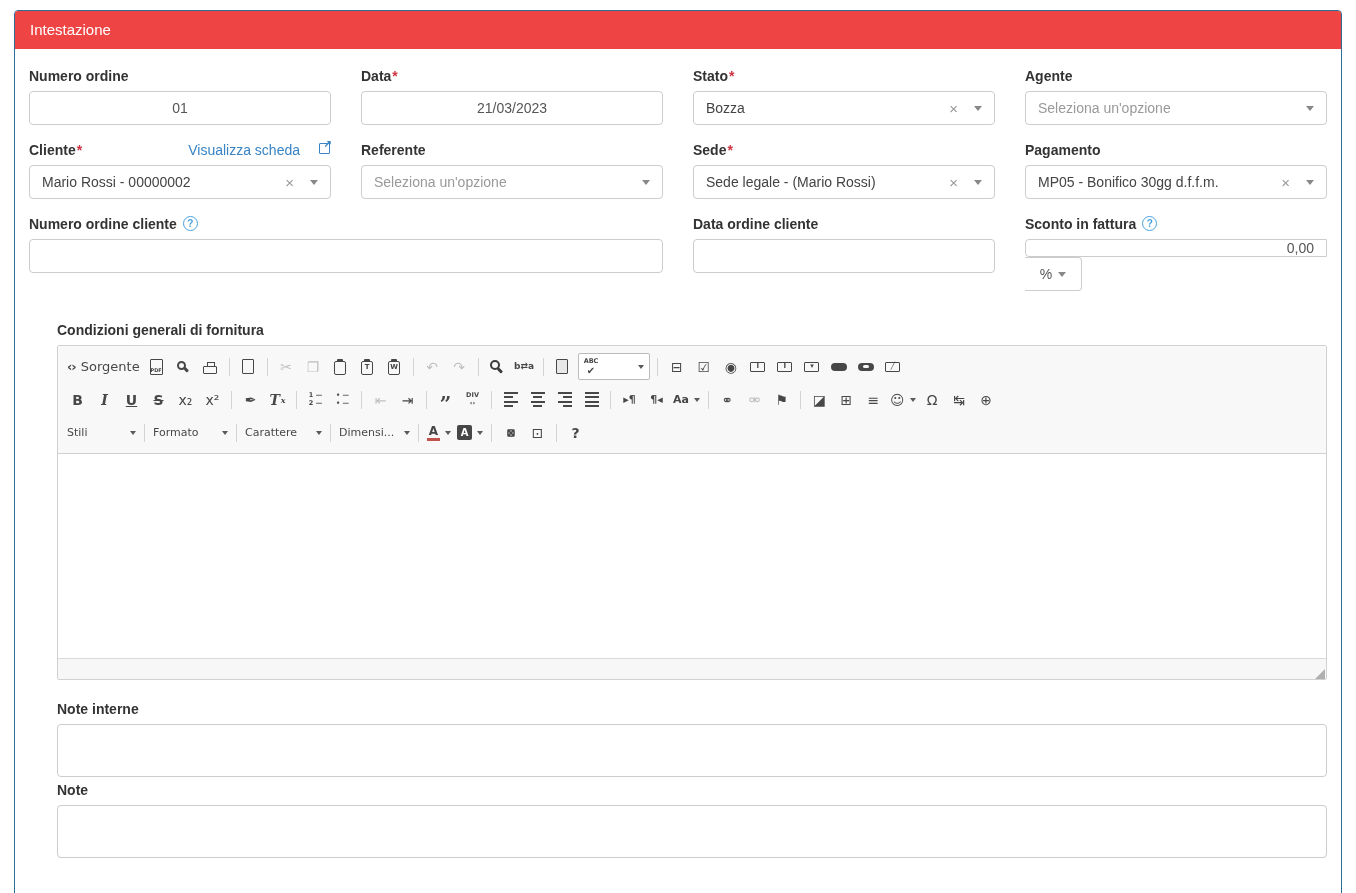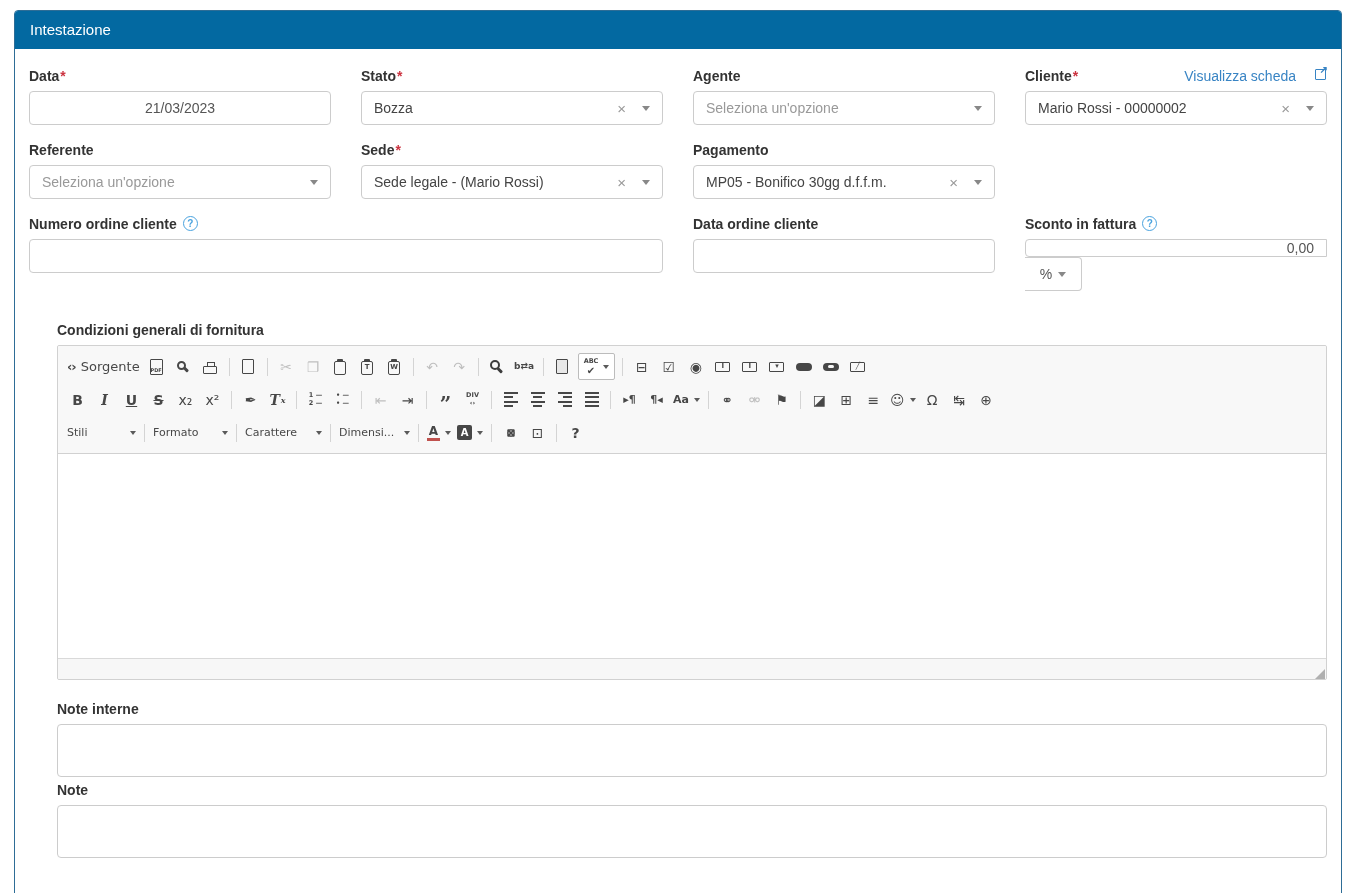--- a/index.html
+++ b/index.html
@@ -2,21 +2,21 @@
 <html><head>
 <meta charset="utf-8">
 <style>
   * { box-sizing: border-box; margin: 0; padding: 0; }
   html,body { background:#fff; }
   body { width:1356px; height:893px; overflow:hidden; font-family:"Liberation Sans",sans-serif; }
   .page { padding:10px 14px; }
 
   
   .panel { border:1px solid #2e6d96; border-radius:4px; background:#fff; }
-  .panel-head { background:#0369a1; color:#fff; height:38px; line-height:38px; padding:0 15px;
+  .panel-head { background:#ef4444; color:#fff; height:38px; line-height:38px; padding:0 15px;
                 font-size:15px; border-radius:3px 3px 0 0; }
   .panel-body { padding:18px 14px 28px 14px; }
 
   
   .grid { display:grid; grid-template-columns:repeat(4,1fr); column-gap:30px; }
   .fld { margin-bottom:16px; }
   .fld.span2 { grid-column:1 / span 2; }
   .fld.full { grid-column:1 / -1;padding-left:28px; }
   .fld.ed { margin-top:14px; margin-bottom:20px; }
   .lbl { display:flex; align-items:center; font-size:14px; font-weight:700; color:#333; margin-bottom:7px; height:17px; }
@@ -50,21 +50,21 @@
 
   
   .editor { border:1px solid #d1d1d1; border-radius:2px; }
   .toolbar { background:#f8f8f8; border-bottom:1px solid #d1d1d1; padding:4px 6px; border-radius:2px 2px 0 0; }
   .tb-row { display:flex; align-items:center; height:33px; }
   .tsep { width:1px; height:18px; background:#d4d4d4; margin:0 5px; flex:none; }
   .tbtn { display:inline-flex; align-items:center; justify-content:center; min-width:27px; height:27px;
           padding:0 3px; border:0; background:transparent; color:#474747; cursor:pointer; border-radius:2px;
           font-family:"DejaVu Sans",sans-serif; }
   .tbtn.dis { color:#bfbfbf; }
-  .tbtn.framed { border:1px solid #bcbcbc; background:#fff; margin:0 2px; padding:0 5px; }
+  .tbtn.framed { border:1px solid #bcbcbc; background:#fff; margin:0 2px; padding:0 5px;gap:35px; }
   .btxt { font-size:13px; margin-left:5px; color:#484848; }
   .icn { display:inline-flex; align-items:center; justify-content:center; font-size:14px; line-height:1; color:currentColor; }
   .icn.src { font-size:13px; font-weight:700; letter-spacing:-1px; }
   .icn.sm { font-size:9px; font-weight:700; }
   .icn.sm2 { font-size:11px; font-weight:700; }
   .icn.bold { font-weight:800; font-size:14px; }
   .icn.italic { font-style:italic; font-family:"DejaVu Serif",serif; font-weight:700; }
   .icn.und { text-decoration:underline; font-weight:700; }
   .icn.strike { text-decoration:line-through; font-weight:700; }
   .icn.q { font-family:"DejaVu Serif",serif; font-size:20px; font-weight:800; line-height:10px; margin-top:8px; }
@@ -118,20 +118,26 @@
 <body>
 
 <div class="page">
   <section class="panel">
     <header class="panel-head">
       <span>Intestazione</span>
     </header>
     <div class="panel-body">
       <div class="grid">
 
+        <div class="fld">
+          <div class="lbl">
+            <span>Numero ordine</span>
+          </div>
+          <input class="inp center" value="01" style="">
+        </div>
 
         <div class="fld">
           <div class="lbl">
             <span>Data</span>
               <em class="req">*</em>
           </div>
           <input class="inp center" value="21/03/2023" style="">
         </div>
 
         <div class="fld">

